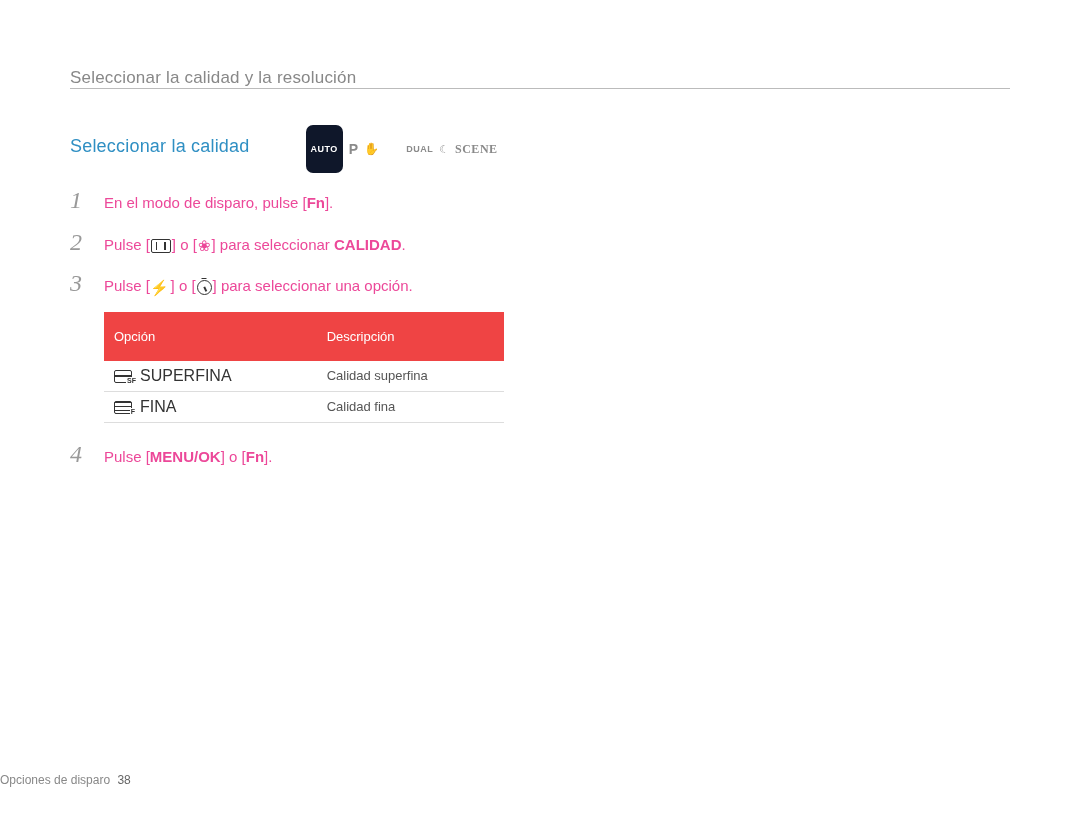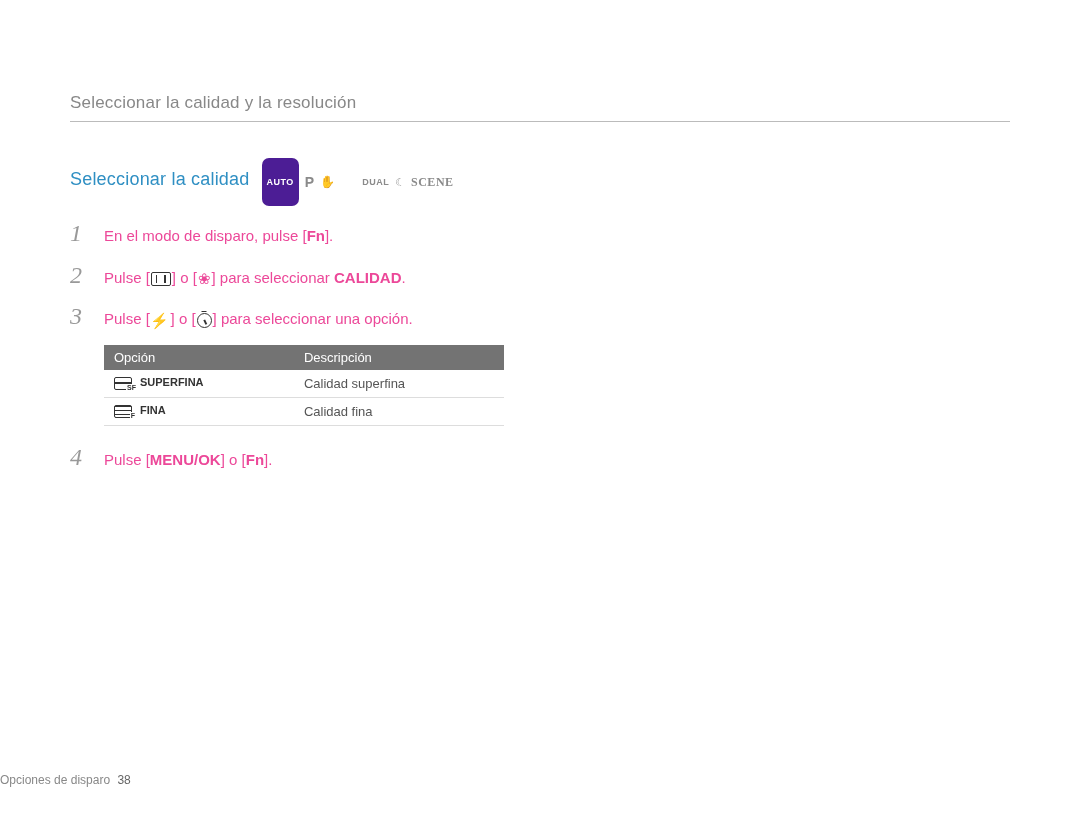--- a/index.html
+++ b/index.html
@@ -10,24 +10,22 @@
       font-family: Arial, Helvetica, sans-serif;
       color: #333;
       position: relative;
       padding: 68px 70px 0 70px;
     }
     .running-head {
       font-size: 17px;
       font-weight: 300;
       color: #888;
       letter-spacing: 0.2px;
-      padding-bottom: 8px;
       border-bottom: 1px solid #bbb;
       margin-bottom: 36px;
-      margin-top: 25px;
     }
     .content-col {
       width: 460px;
     }
     .section-title-row {
       display: flex;
       align-items: baseline;
       gap: 12px;
       margin-bottom: 14px;
     }
@@ -38,27 +36,28 @@
       letter-spacing: 0.2px;
     }
     .mode-badges {
       display: flex;
       align-items: center;
       gap: 6px;
       color: #9b9b9b;
     }
     .badge-auto {
       display: inline-block;
-      background: #4c1d95;
+      background: #0f172a;
       color: #fff;
       border-radius: 7px;
       font-size: 9px;
       font-weight: bold;
       padding: 19px 5px;
       letter-spacing: 0.5px;
+      margin-left: 44px;
     }
     .badge-letter { font-weight: bold; font-size: 14px; color: #8a8a8a; }
     .badge-small { font-size: 9px; font-weight: bold; color: #8a8a8a; letter-spacing: 0.5px; margin-left: 21px; }
     .badge-scene { font-size: 12px; font-weight: bold; color: #8a8a8a; letter-spacing: 0.5px; font-family: Liberation Serif, serif; }
     .hand-icon { font-size: 12px; color:#8a8a8a; }
     .moon-icon { font-size: 11px; color:#8a8a8a; }
     .intro-text {
       font-size: 13px;
       line-height: 1.5;
       color: #444;
@@ -134,37 +133,36 @@
     }
     table.quality-table {
       border-collapse: collapse;
       width: 400px;
       margin-left: 34px;
       margin-top: 4px;
       margin-bottom: 18px;
       font-size: 13px;
     }
     table.quality-table th {
-      background: #737373;
+      background: #ef4444;
       color: #fff;
       font-weight: 400;
       text-align: left;
-      padding: 5px 10px;
+      padding: 17px 10px;
       font-size: 13px;
     }
     table.quality-table td {
       padding: 6px 10px;
       border-bottom: 1px solid #ddd;
       color: #555;
     }
     table.quality-table td.opt-cell {
       color: #333;
-      font-size: 11px;
+      font-size: 16px;
       white-space: nowrap;
-      font-weight: bold;
     }
     .q-icon {
       display: inline-block;
       width: 18px; height: 13px;
       border: 1.5px solid #333;
       border-radius: 2px;
       vertical-align: middle;
       margin-right: 8px;
       position: relative;
       background: linear-gradient(to bottom, transparent 40%, #333 40%, #333 55%, transparent 55%);

